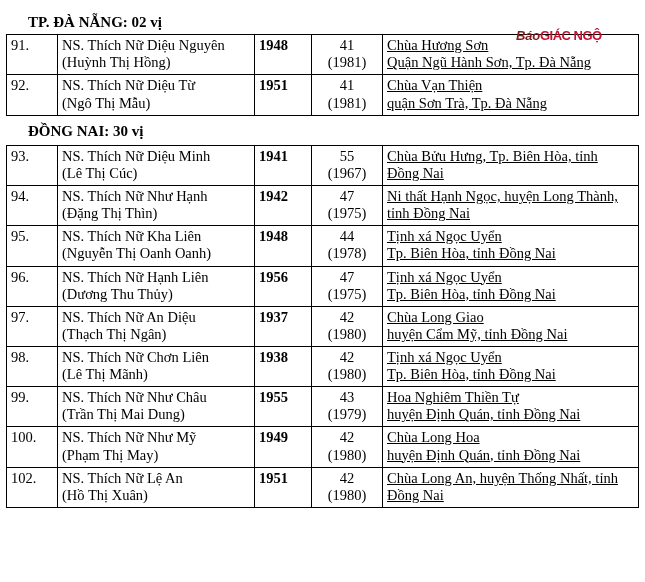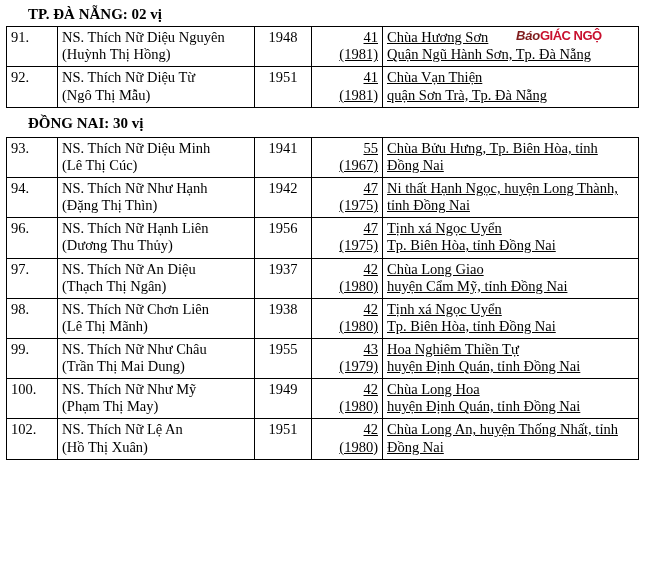--- a/index.html
+++ b/index.html
@@ -12,21 +12,21 @@
     height: 582px;
     font-family: "Liberation Serif", serif;
     color: #000000;
     overflow: hidden;
   }
   .page {
     width: 645px;
     height: 582px;
     position: relative;
     box-sizing: border-box;
-    padding: 4px 6px 0 6px;
+    padding: 12px 6px 0 6px;
   }
   .section-head {
     font-family: "Liberation Serif", serif;
     font-weight: bold;
     font-size: 15px;
     padding: 2px 0 3px 22px;
     line-height: 1.15;
   }
   .section-head.second {
     padding-top: 7px;
@@ -50,30 +50,30 @@
     padding-left: 2px;
     padding-right: 2px;
   }
   td.c-name {
     width: 188px;
     padding-left: 7px;
     margin-left: 30px;
   }
   td.c-year {
     width: 48px;
+    text-align: left;
+    padding-left: 2px;
+    padding-right: 2px;
+    font-weight: bold;
+  }
+  td.c-age {
+    width: 62px;
     text-align: center;
     padding-left: 2px;
     padding-right: 2px;
-  }
-  td.c-age {
-    width: 62px;
-    text-align: right;
-    padding-left: 2px;
-    padding-right: 2px;
-    text-decoration: underline;
   }
   td.c-temple {
     padding-left: 7px;
     text-decoration: underline;
   }
   .line2 {
     display: block;
   }
   .watermark {
     position: absolute;
@@ -171,20 +171,36 @@
         <td class="c-age">
           <span class="line2">47</span>
           <span class="line2">(1975)</span>
         </td>
         <td class="c-temple">
           <span class="line2">Ni thất Hạnh Ngọc, huyện Long Thành,</span>
           <span class="line2">tỉnh Đồng Nai</span>
         </td>
       </tr>
       <tr>
+        <td class="c-num">95.</td>
+        <td class="c-name">
+          <span class="line2">NS. Thích Nữ Kha Liên</span>
+          <span class="line2">(Nguyễn Thị Oanh Oanh)</span>
+        </td>
+        <td class="c-year">1948</td>
+        <td class="c-age">
+          <span class="line2">44</span>
+          <span class="line2">(1978)</span>
+        </td>
+        <td class="c-temple">
+          <span class="line2">Tịnh xá Ngọc Uyển</span>
+          <span class="line2">Tp. Biên Hòa, tỉnh Đồng Nai</span>
+        </td>
+      </tr>
+      <tr>
         <td class="c-num">96.</td>
         <td class="c-name">
           <span class="line2">NS. Thích Nữ Hạnh Liên</span>
           <span class="line2">(Dương Thu Thủy)</span>
         </td>
         <td class="c-year">1956</td>
         <td class="c-age">
           <span class="line2">47</span>
           <span class="line2">(1975)</span>
         </td>

